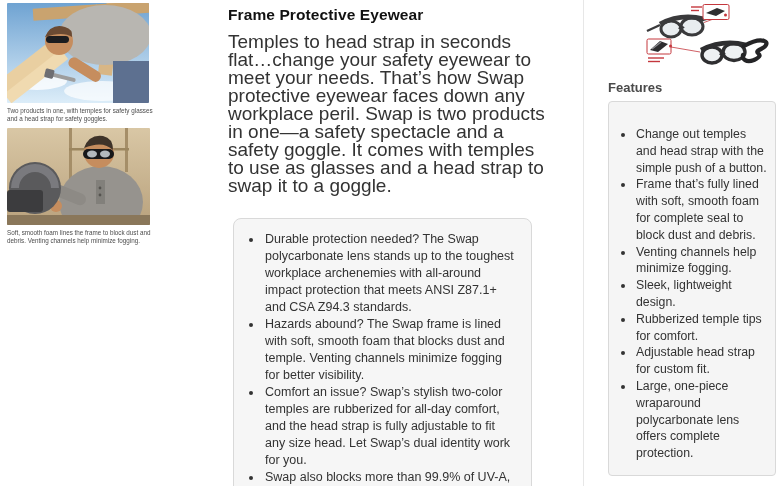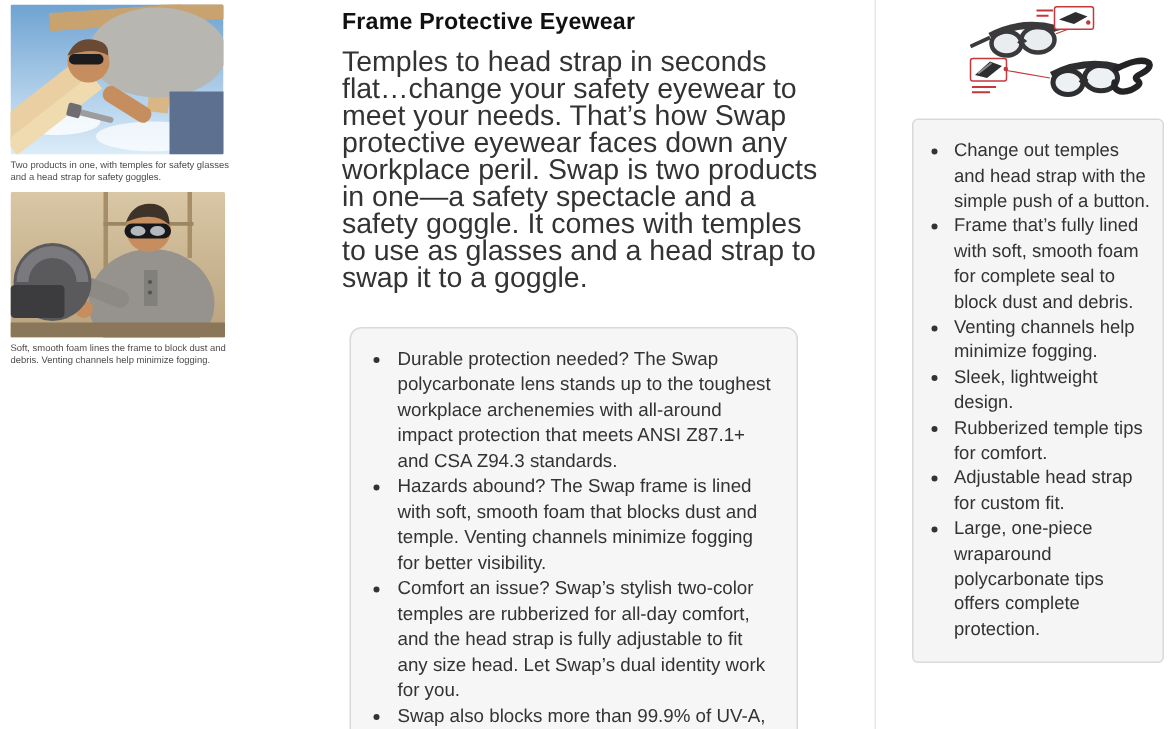--- a/index.html
+++ b/index.html
@@ -36,21 +36,21 @@
   .bullet-box li{font-size:12.5px;line-height:17px;color:var(--body-text);padding-left:2px;}
 
   
   .divider{position:absolute;left:583px;top:0;width:1px;height:486px;background:var(--divider);}
 
   
   .right-col{position:absolute;left:608px;top:0;width:168px;}
   .product-img{display:block;margin:3px 0 0 38px;}
   .features-heading{margin-top:7px;font-size:13px;font-weight:bold;color:var(--features-heading);}
   .features-panel{margin-top:6px;width:168px;background:#f5f5f5;border:1px solid var(--box-border);
-    border-radius:4px;padding:12px 8px 13px 7px;}
+    border-radius:4px;padding:24px 8px 13px 7px;}
   .features-panel ul{margin:0;padding-left:19px;list-style:disc;}
   .features-panel li{font-size:12.3px;line-height:16.8px;color:var(--body-text);padding-left:1px;}
 </style>
 </head>
 <body>
 
 <div class="page">
 
   <div class="left-col">
 
@@ -156,26 +156,27 @@
       <g>
         <rect x="1" y="36" width="24" height="15" rx="1.5" fill="#ffffff" stroke="#c4373d" stroke-width="1"></rect>
         <path d="M4,47 L14,38 L22,41 L12,49 Z" fill="#2e2e30"></path>
         <path d="M6,46 L15,39" stroke="#8c8c90" stroke-width="1.4"></path>
         <circle cx="24.5" cy="43" r="1.5" fill="#c4373d"></circle>
         <line x1="25" y1="44" x2="54" y2="49" stroke="#c4373d" stroke-width="0.8"></line>
         <line x1="2" y1="55" x2="18" y2="55" stroke="#c4373d" stroke-width="1.4"></line>
         <line x1="2" y1="58.5" x2="14" y2="58.5" stroke="#c4373d" stroke-width="1.4"></line>
       </g>
     </svg>
+    <h3 class="features-heading">Features</h3>
     <div class="features-panel">
       <ul>
           <li>Change out temples and head strap with the simple push of a button.</li>
           <li>Frame that’s fully lined with soft, smooth foam for complete seal to block dust and debris.</li>
           <li>Venting channels help minimize fogging.</li>
           <li>Sleek, lightweight design.</li>
           <li>Rubberized temple tips for comfort.</li>
           <li>Adjustable head strap for custom fit.</li>
-          <li>Large, one-piece wraparound polycarbonate tips offers complete protection.</li>
+          <li>Large, one-piece wraparound polycarbonate lens offers complete protection.</li>
         </ul>
     </div>
   </div>
 
 </div>
 
 </body></html>

